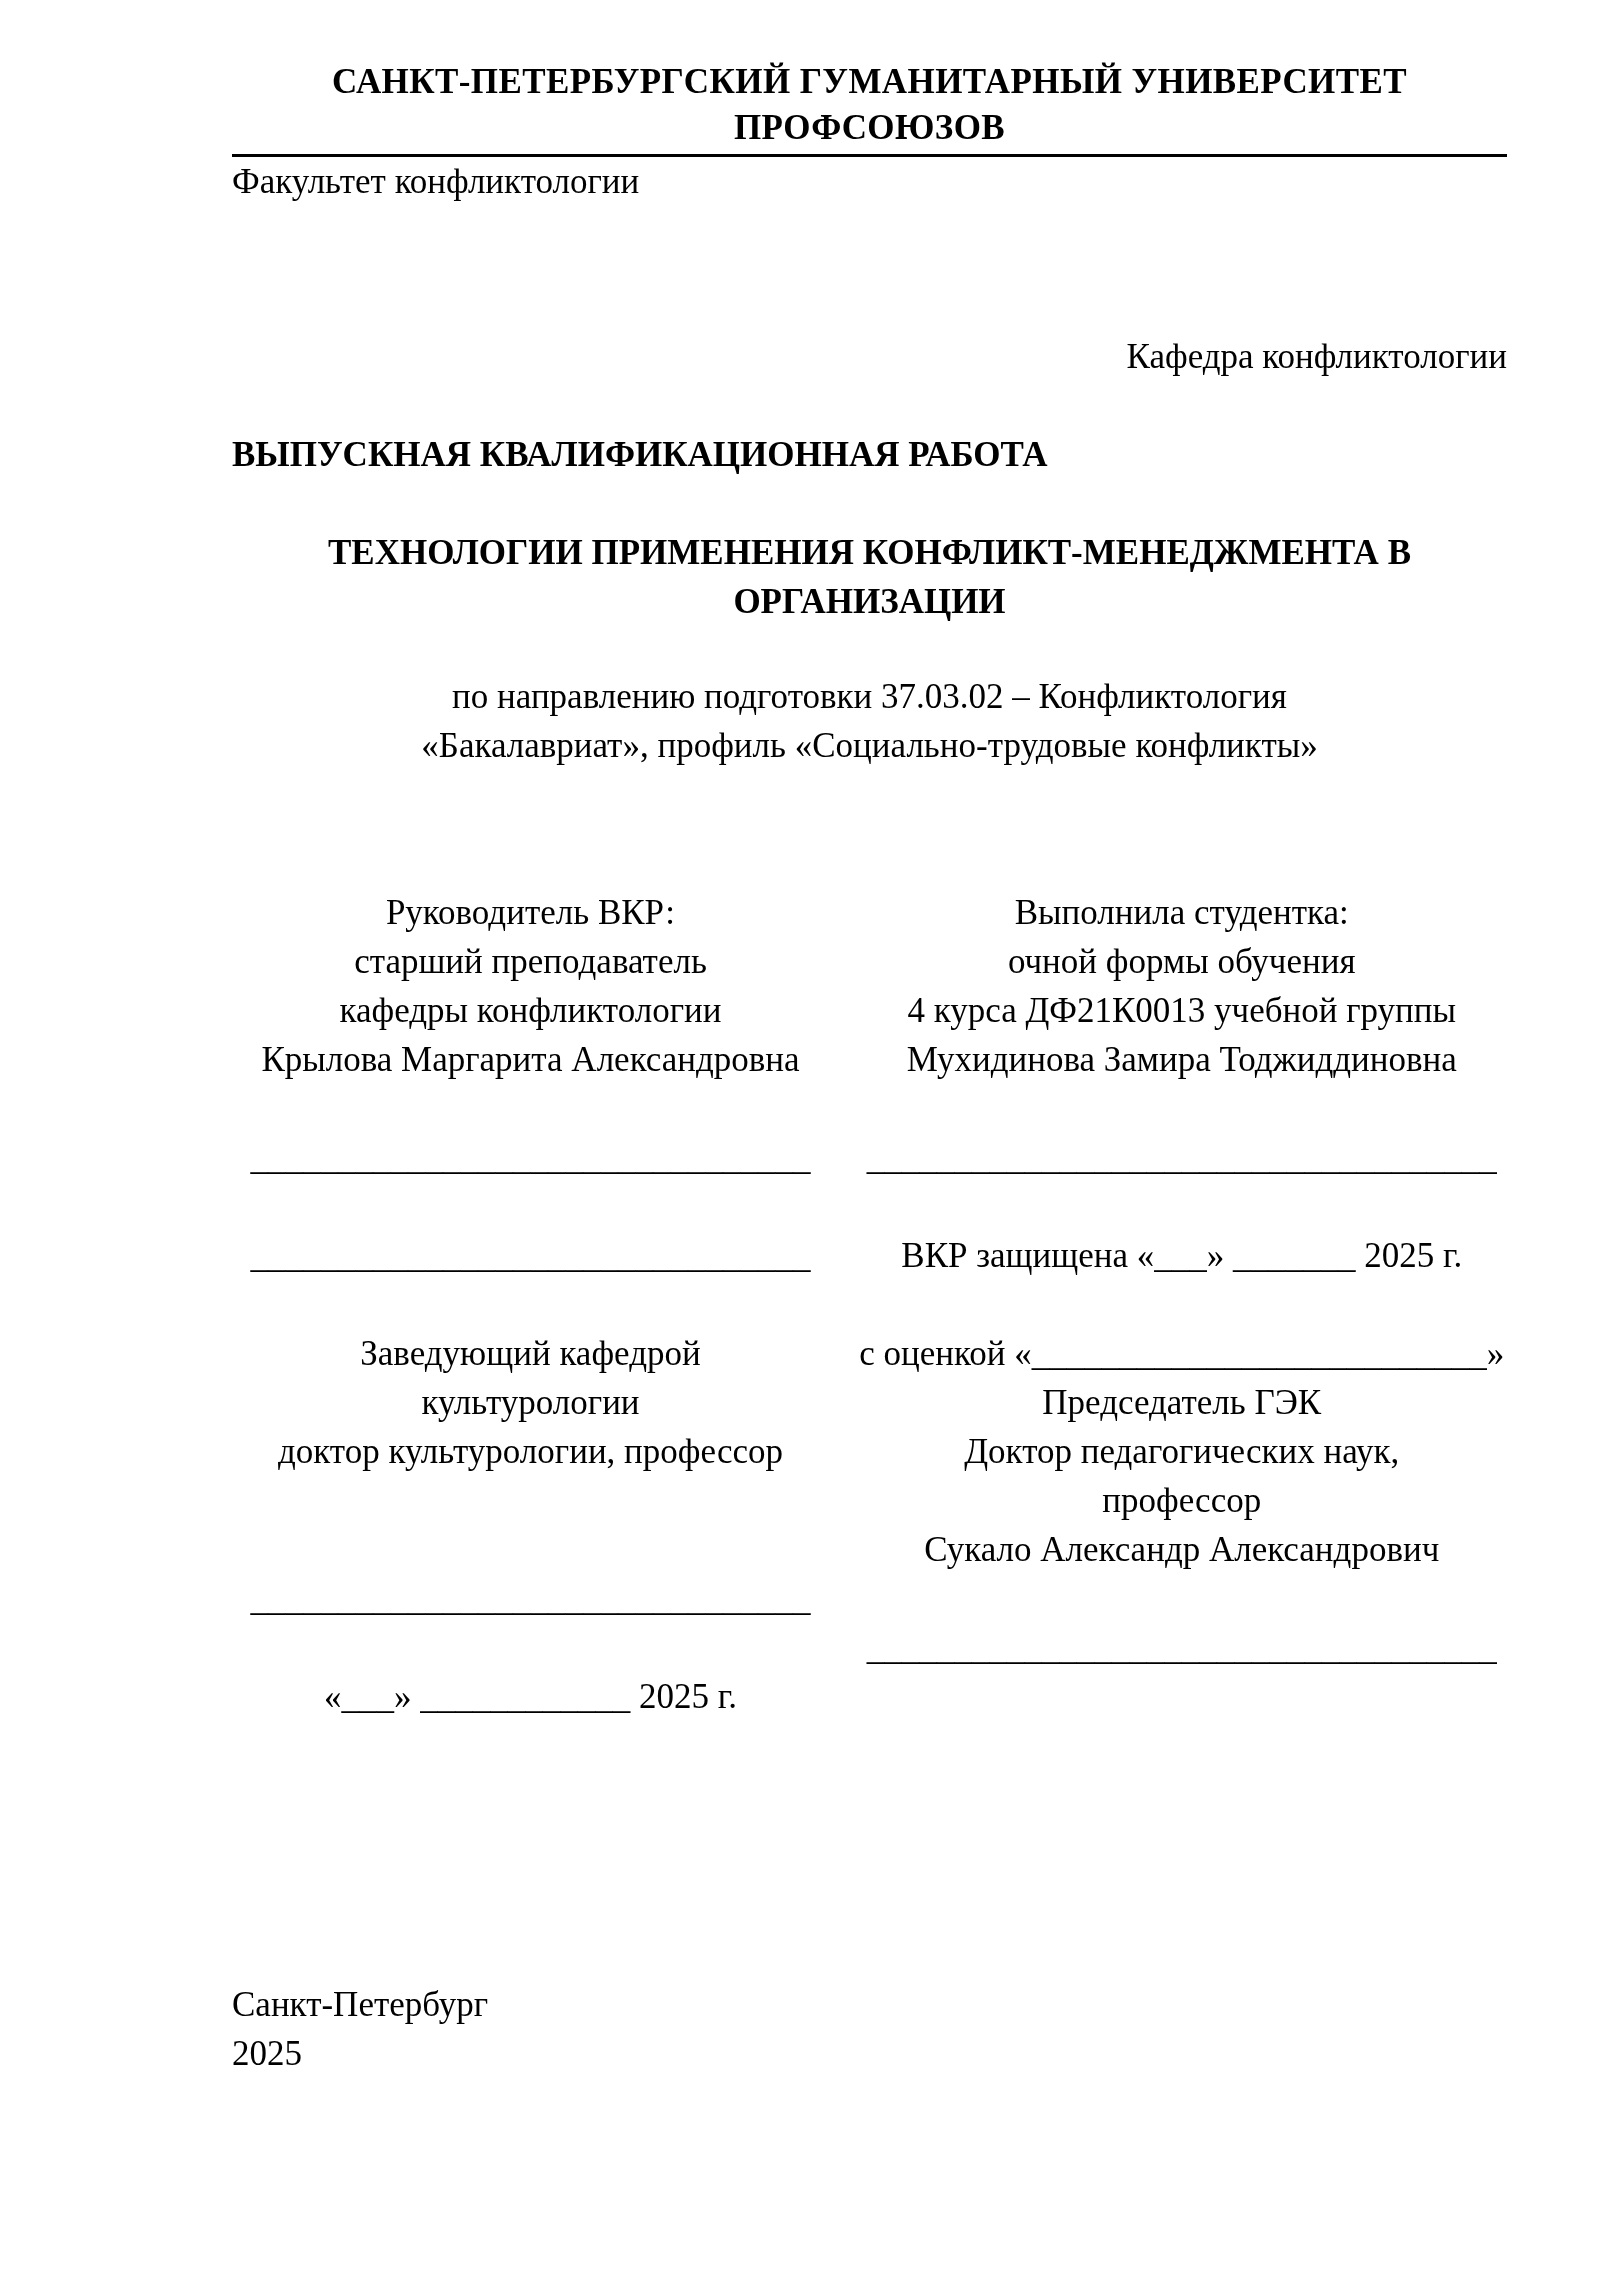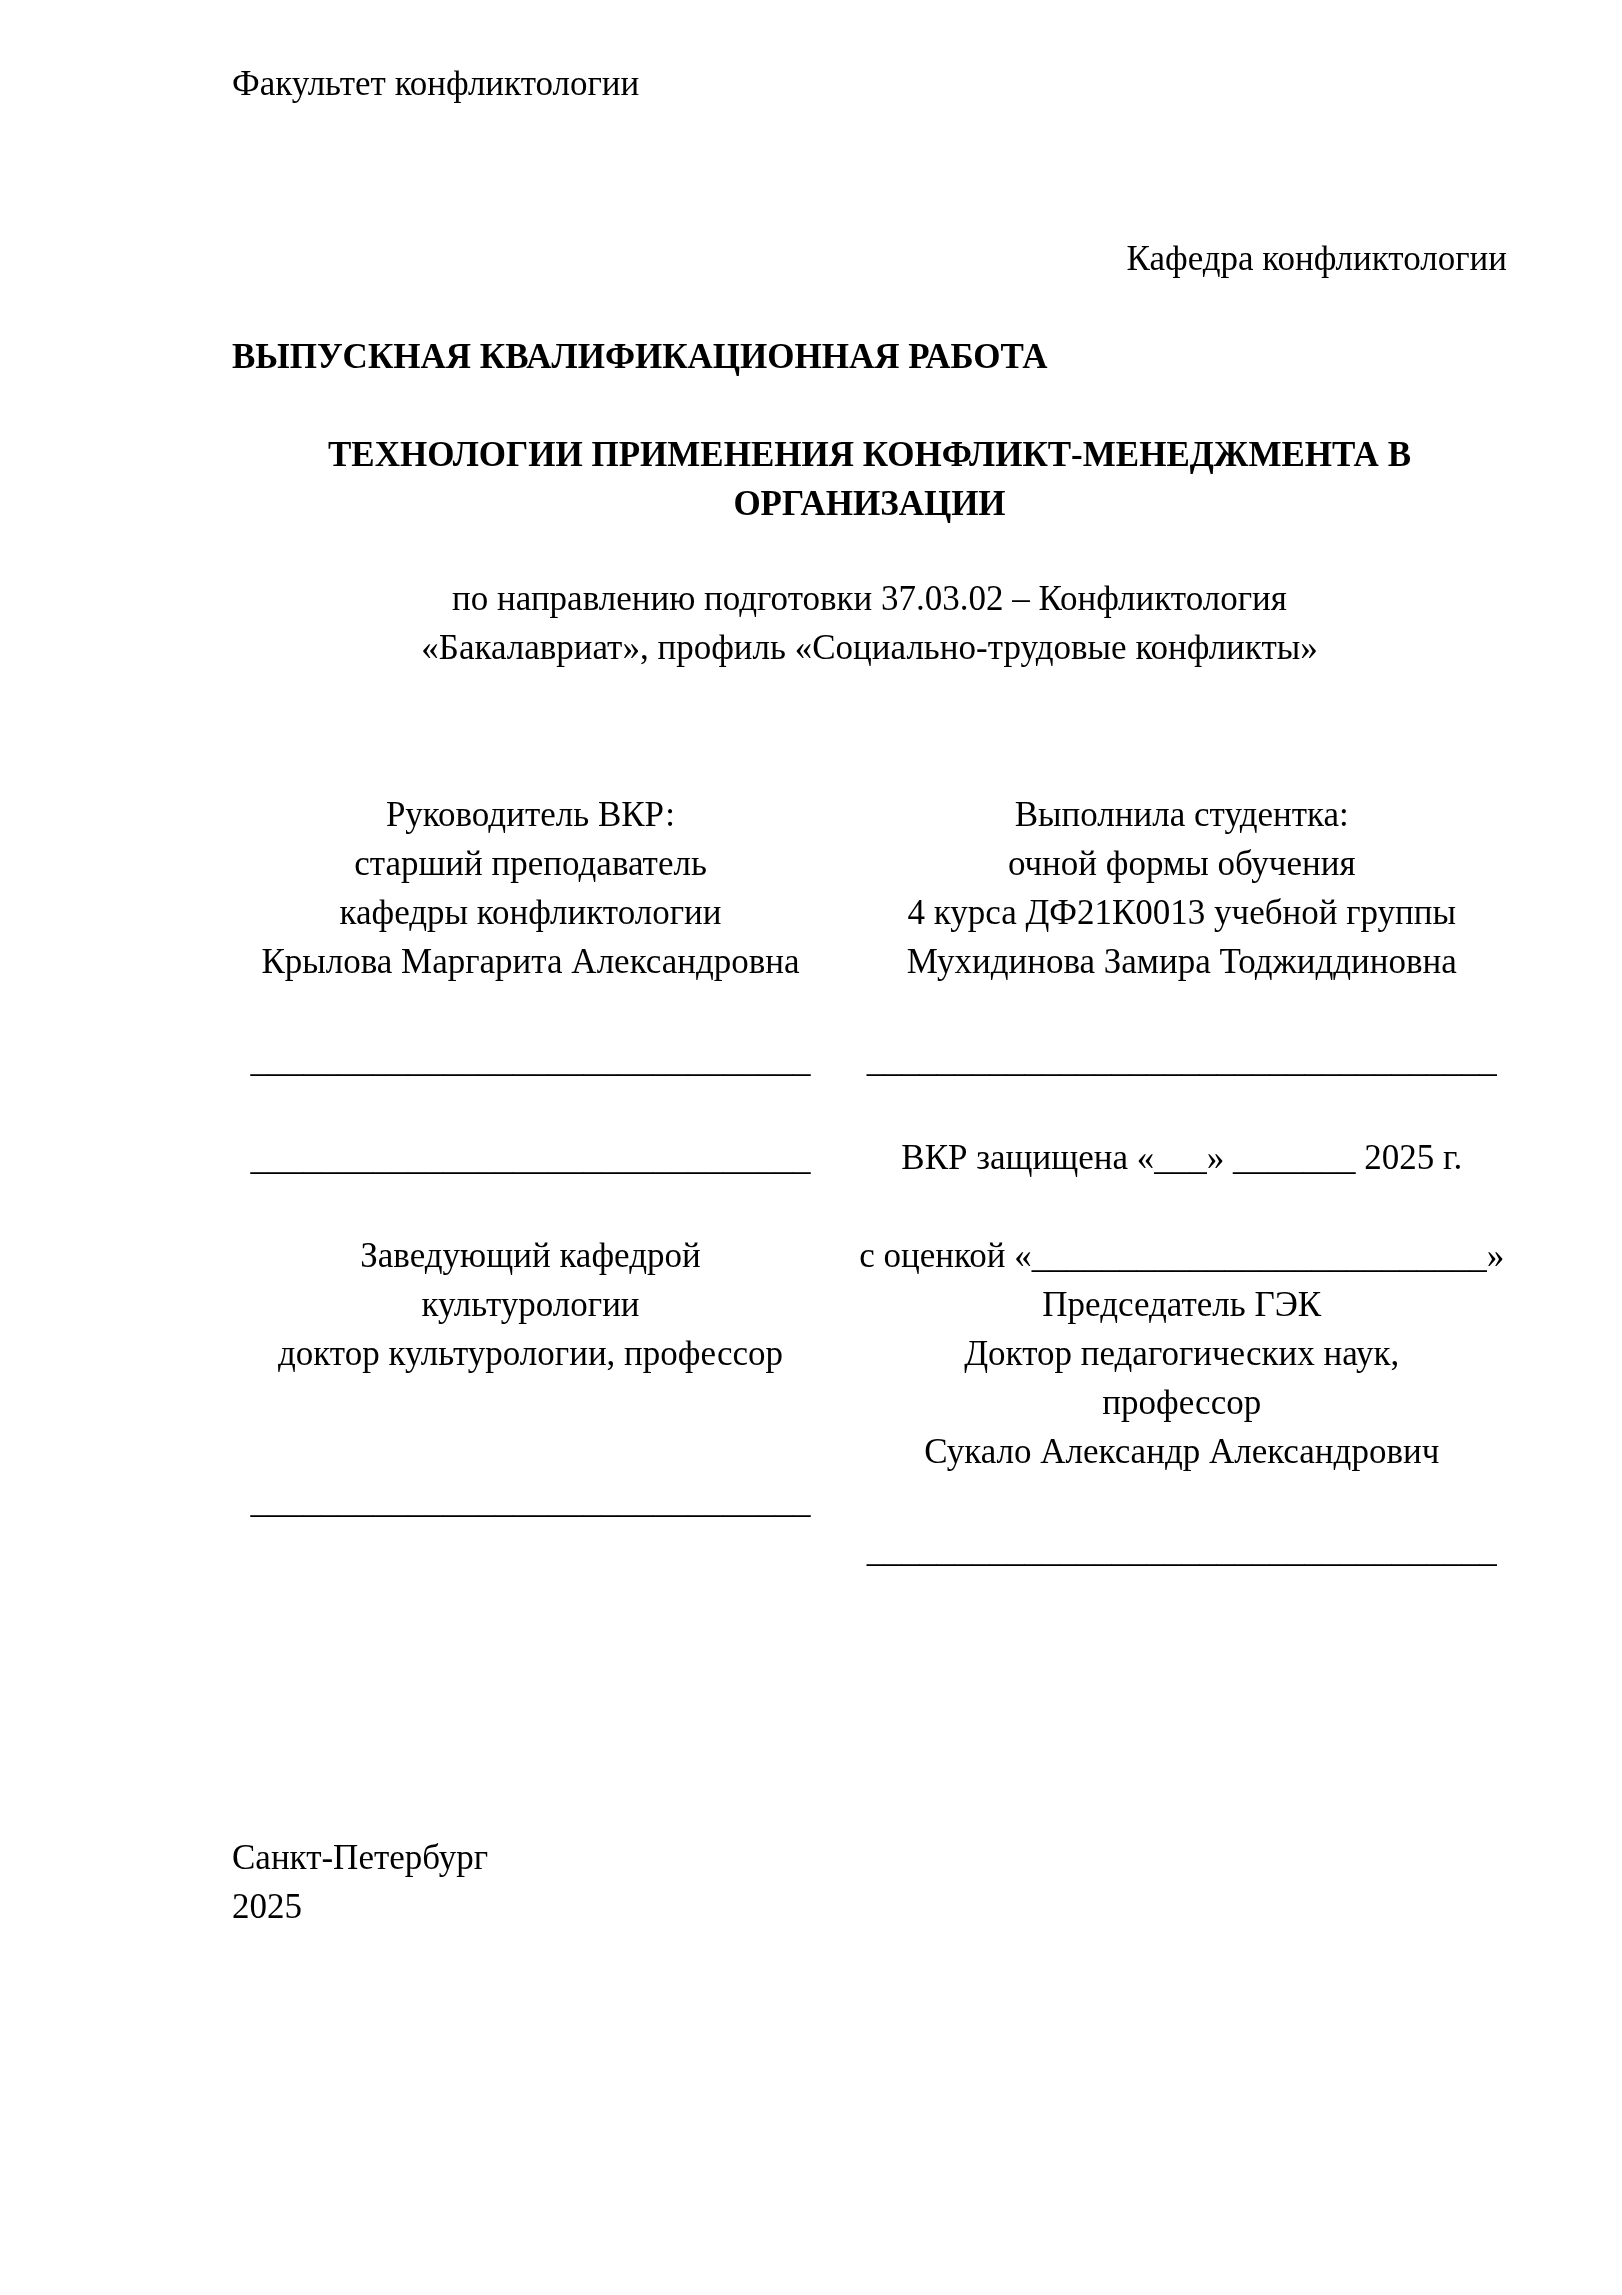--- a/index.html
+++ b/index.html
@@ -68,20 +68,23 @@
     margin-top: 259px;
     text-align: left;
     line-height: 49px;
   }
 </style>
 </head>
 <body>
 
 <div class="page">
 
+  <div class="univ-header">
+    <span>САНКТ-ПЕТЕРБУРГСКИЙ ГУМАНИТАРНЫЙ УНИВЕРСИТЕТ ПРОФСОЮЗОВ</span>
+  </div>
 
   <div class="faculty-line">Факультет конфликтологии</div>
 
   <div class="department-line">Кафедра конфликтологии</div>
 
   <div class="work-type">ВЫПУСКНАЯ КВАЛИФИКАЦИОННАЯ РАБОТА</div>
 
   <div class="thesis-title">ТЕХНОЛОГИИ ПРИМЕНЕНИЯ КОНФЛИКТ-МЕНЕДЖМЕНТА В ОРГАНИЗАЦИИ</div>
 
   <div class="program-block">
@@ -101,20 +104,21 @@
       <div class="line"></div>
       <div class="line">________________________________</div>
       <div class="line"></div>
       <div class="line">Заведующий кафедрой</div>
       <div class="line">культурологии</div>
       <div class="line">доктор культурологии, профессор</div>
       <div class="line"></div>
       <div class="line"></div>
       <div class="line">________________________________</div>
       <div class="line"></div>
+      <div class="line">«___» ____________ 2025 г.</div>
     </div>
 
     <div class="col">
       <div class="line">Выполнила студентка:</div>
       <div class="line">очной формы обучения</div>
       <div class="line">4 курса ДФ21К0013 учебной группы</div>
       <div class="line">Мухидинова Замира Тоджиддиновна</div>
       <div class="line"></div>
       <div class="line">____________________________________</div>
       <div class="line"></div>

